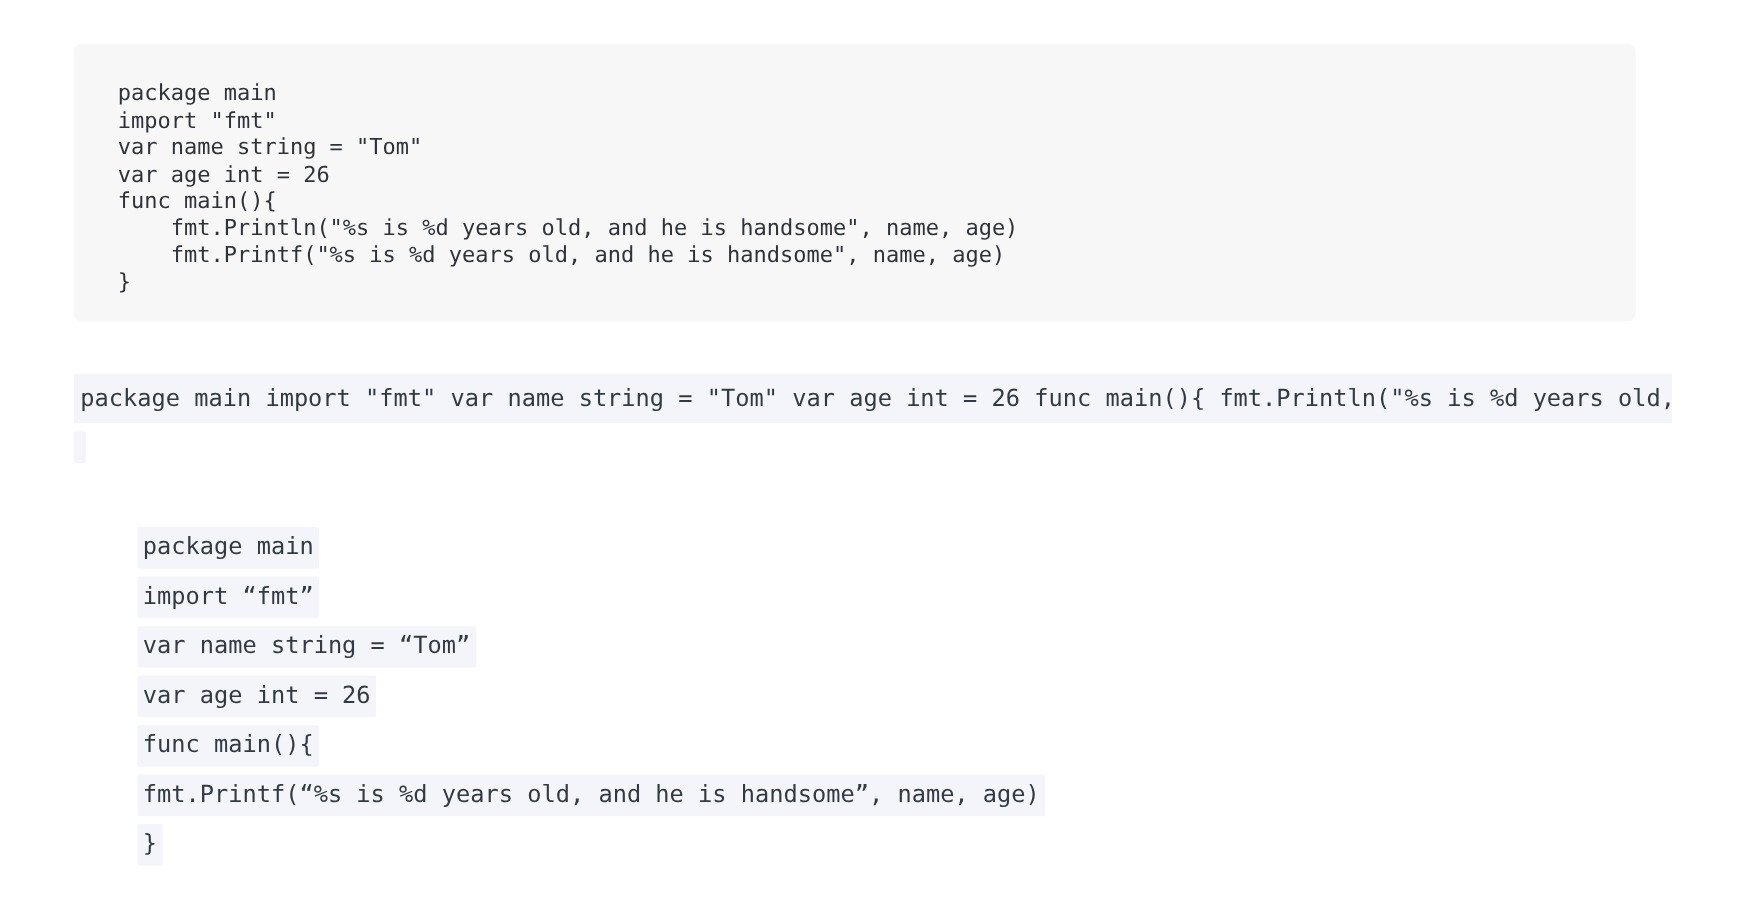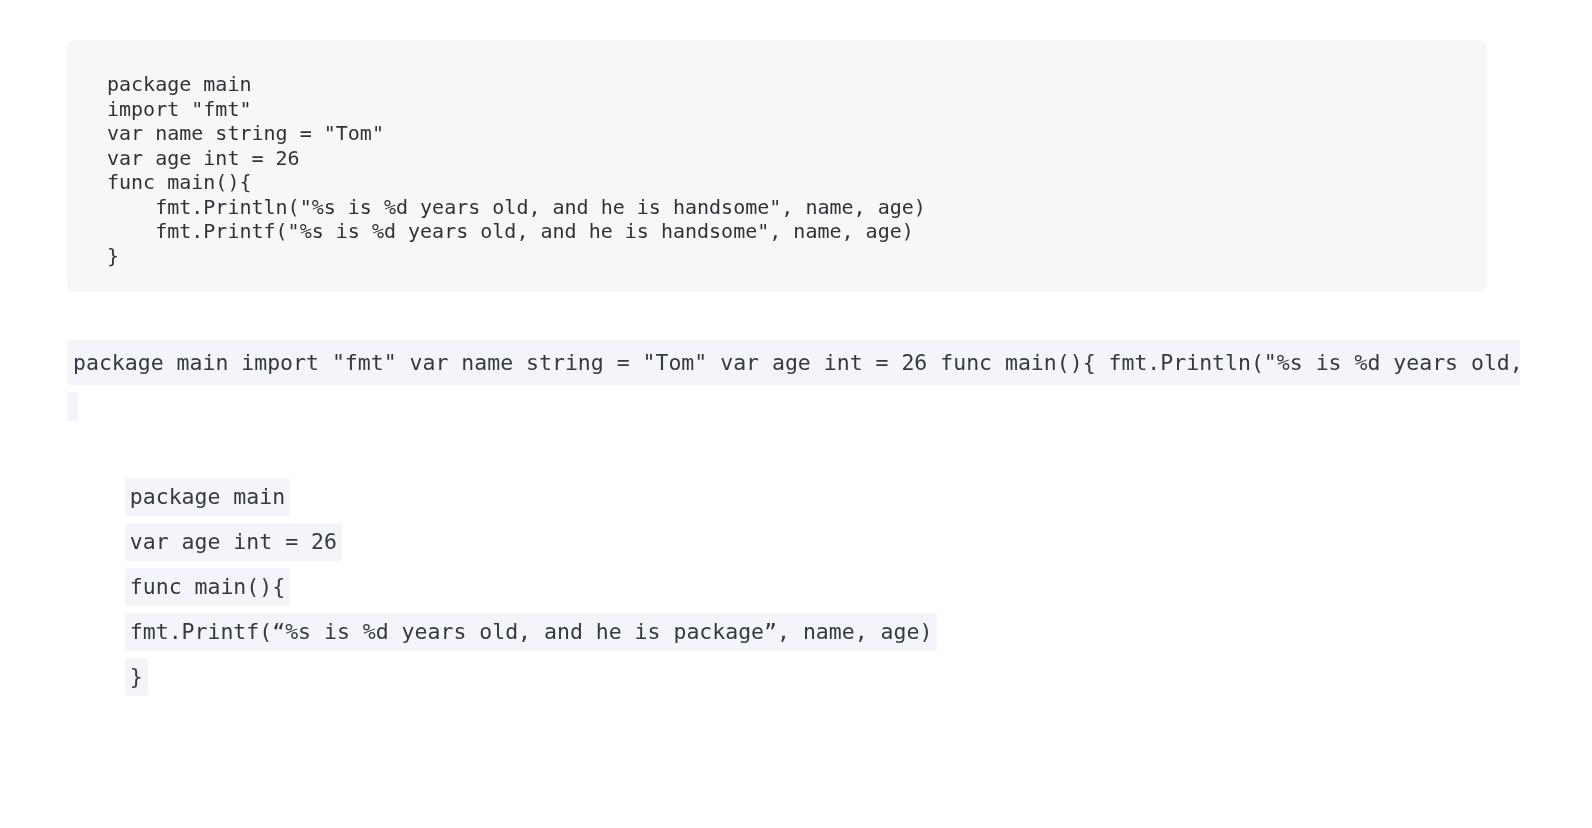--- a/index.html
+++ b/index.html
@@ -124,26 +124,32 @@
     <span class="hl">package main import "fmt" var name string = "Tom" var age int = 26 func main(){ fmt.Println("%s is %d years old, and he is handsome", name, age) fmt.Printf("%s is %d years old, and he is handsome", name, age) }</span>
   </div>
 
   <div class="empty-row"></div>
 
   <div class="lines">
     <div class="line">
       <span class="hl">package main</span>
     </div>
     <div class="line">
+      <span class="hl">import “fmt”</span>
+    </div>
+    <div class="line">
+      <span class="hl">var name string = “Tom”</span>
+    </div>
+    <div class="line">
       <span class="hl">var age int = 26</span>
     </div>
     <div class="line">
       <span class="hl">func main(){</span>
     </div>
     <div class="line">
-      <span class="hl">fmt.Printf(“%s is %d years old, and he is package”, name, age)</span>
+      <span class="hl">fmt.Printf(“%s is %d years old, and he is handsome”, name, age)</span>
     </div>
     <div class="line">
       <span class="hl">}</span>
     </div>
   </div>
 
 </div>
 
 </body></html>

